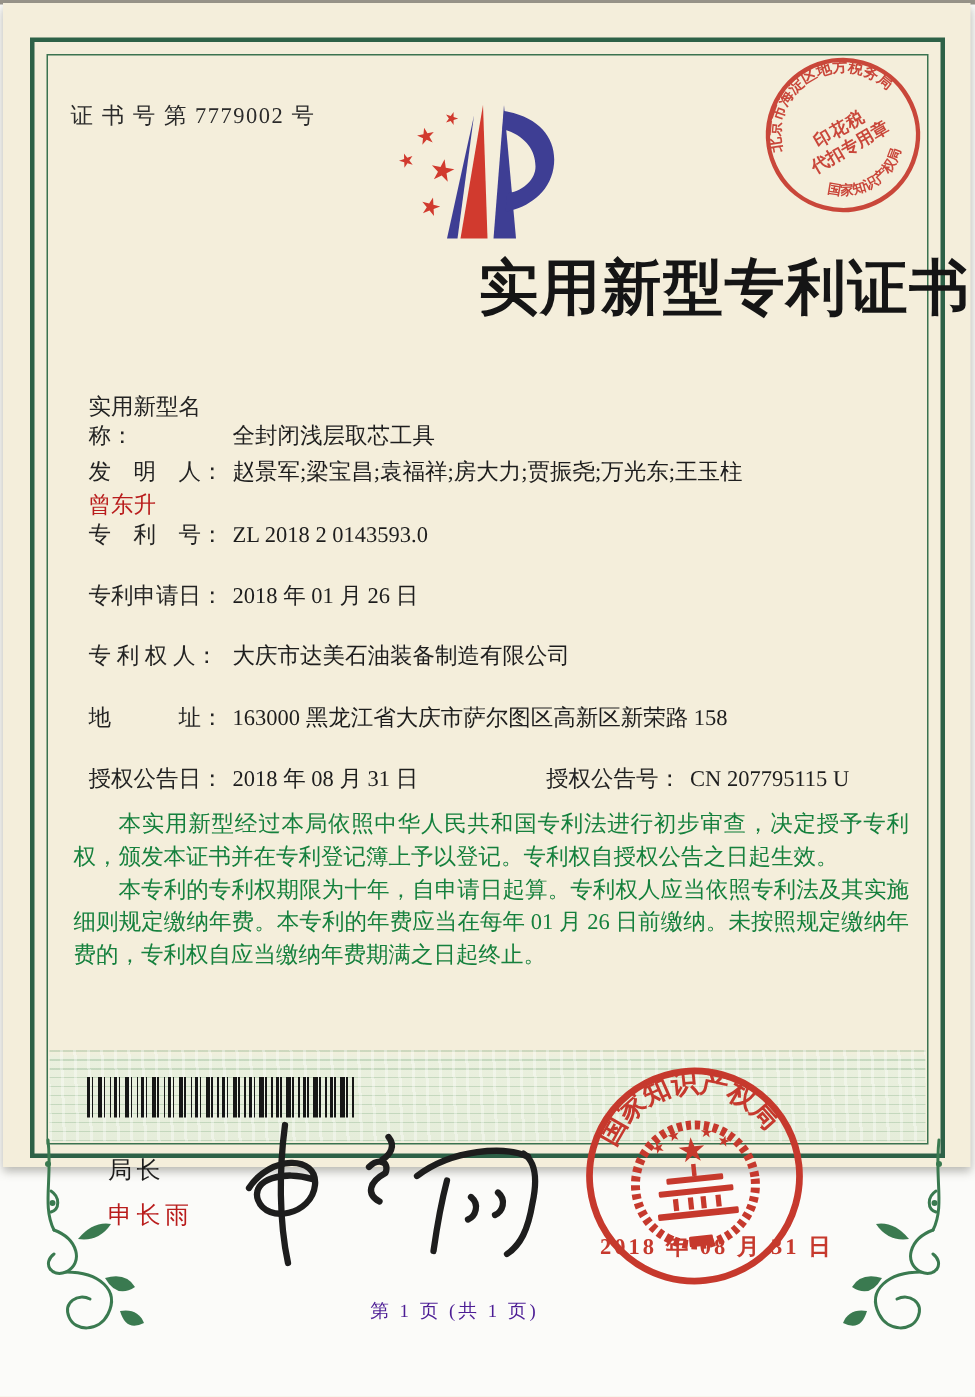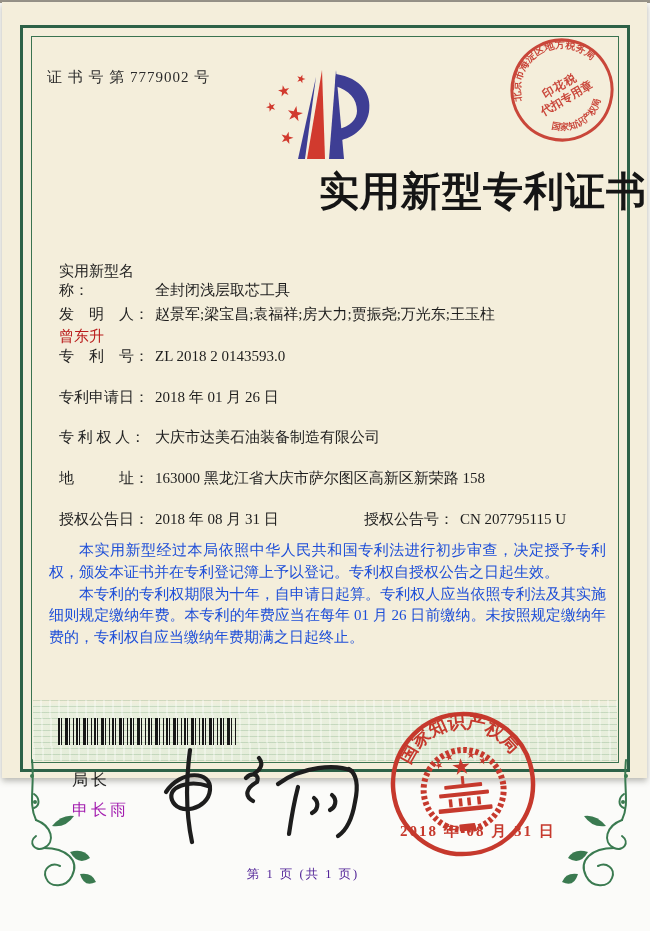--- a/index.html
+++ b/index.html
@@ -29,33 +29,33 @@
     font-size:40px;font-weight:600;letter-spacing:1px;color:#151515;
   }
   .tax-seal{position:absolute;left:505px;top:33px;opacity:.92;}
   .sipo-logo{position:absolute;left:255px;top:67px;}
   .field-row{position:absolute;left:57px;right:40px;font-size:15px;color:#232323;}
   .f-label{display:inline-block;width:96px;color:#232323;}
   .f-value{color:#1d1d1d;}
   .f-value2{margin-top:3px;color:#b91c1c;}
   .pair2{position:absolute;left:305px;top:0;}
   .pair2 .f-label{width:96px;}
-  .body-text{position:absolute;left:47px;top:538px;width:557px;font-size:15px;line-height:21.8px;color:#1d4ed8;}
+  .body-text{position:absolute;left:47px;top:538px;width:557px;font-size:15px;line-height:21.8px;color:#15803d;}
   .body-text p{margin:0;text-indent:2em;text-align:justify;}
   .barcode{
     position:absolute;left:56px;top:716px;width:180px;height:27px;
     background:repeating-linear-gradient(90deg,
       #161616 0 2px, rgba(0,0,0,0) 2px 3px,
       #161616 3px 4px, rgba(0,0,0,0) 4px 7px,
       #161616 7px 10px, rgba(0,0,0,0) 10px 11px,
       #161616 11px 12px, rgba(0,0,0,0) 12px 15px,
       #161616 15px 16px, rgba(0,0,0,0) 16px 18px);
   }
   .sig-title{position:absolute;left:70px;top:768px;font-size:16px;letter-spacing:3px;color:#1c1c1c;}
-  .sig-name{position:absolute;left:70px;top:798px;font-size:16px;letter-spacing:3px;color:#a21caf;}
+  .sig-name{position:absolute;left:70px;top:798px;font-size:16px;letter-spacing:3px;color:#b91c1c;}
   .signature-svg{position:absolute;left:138px;top:738px;}
   .office-seal{position:absolute;left:385px;top:706px;}
   .seal-date{position:absolute;left:398px;top:820px;font-size:15px;letter-spacing:2px;color:#c6392d;font-weight:600;z-index:5;}
   .footer{position:absolute;left:31px;width:540px;top:864px;text-align:center;font-size:12.5px;letter-spacing:2px;color:#4c1d95;}
   .ornament{position:absolute;}
   .ornament.left{left:20px;top:756px;}
   .ornament.right{left:530px;top:756px;transform:scaleX(-1);}
   svg text{font-family:"Liberation Serif","DejaVu Serif",serif;}
 </style>
 </head>

